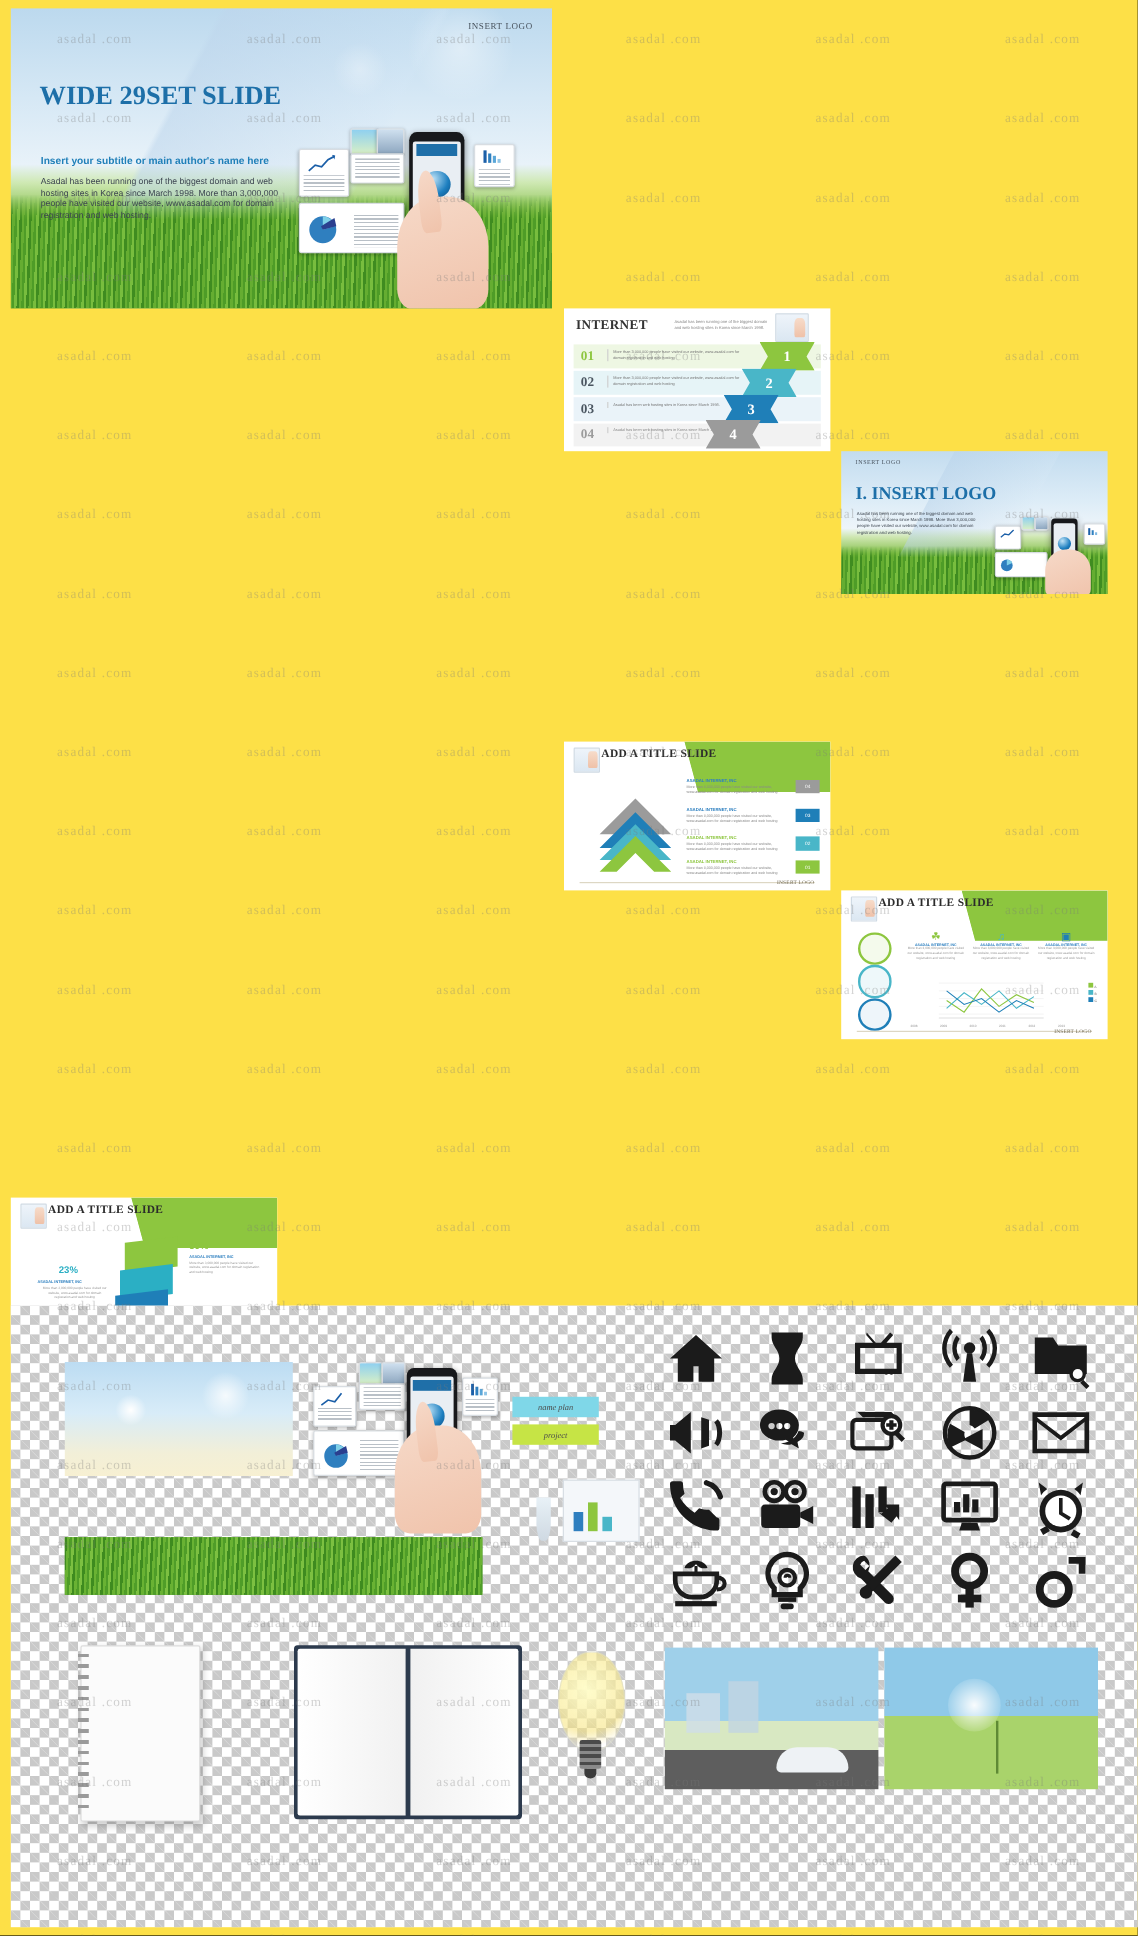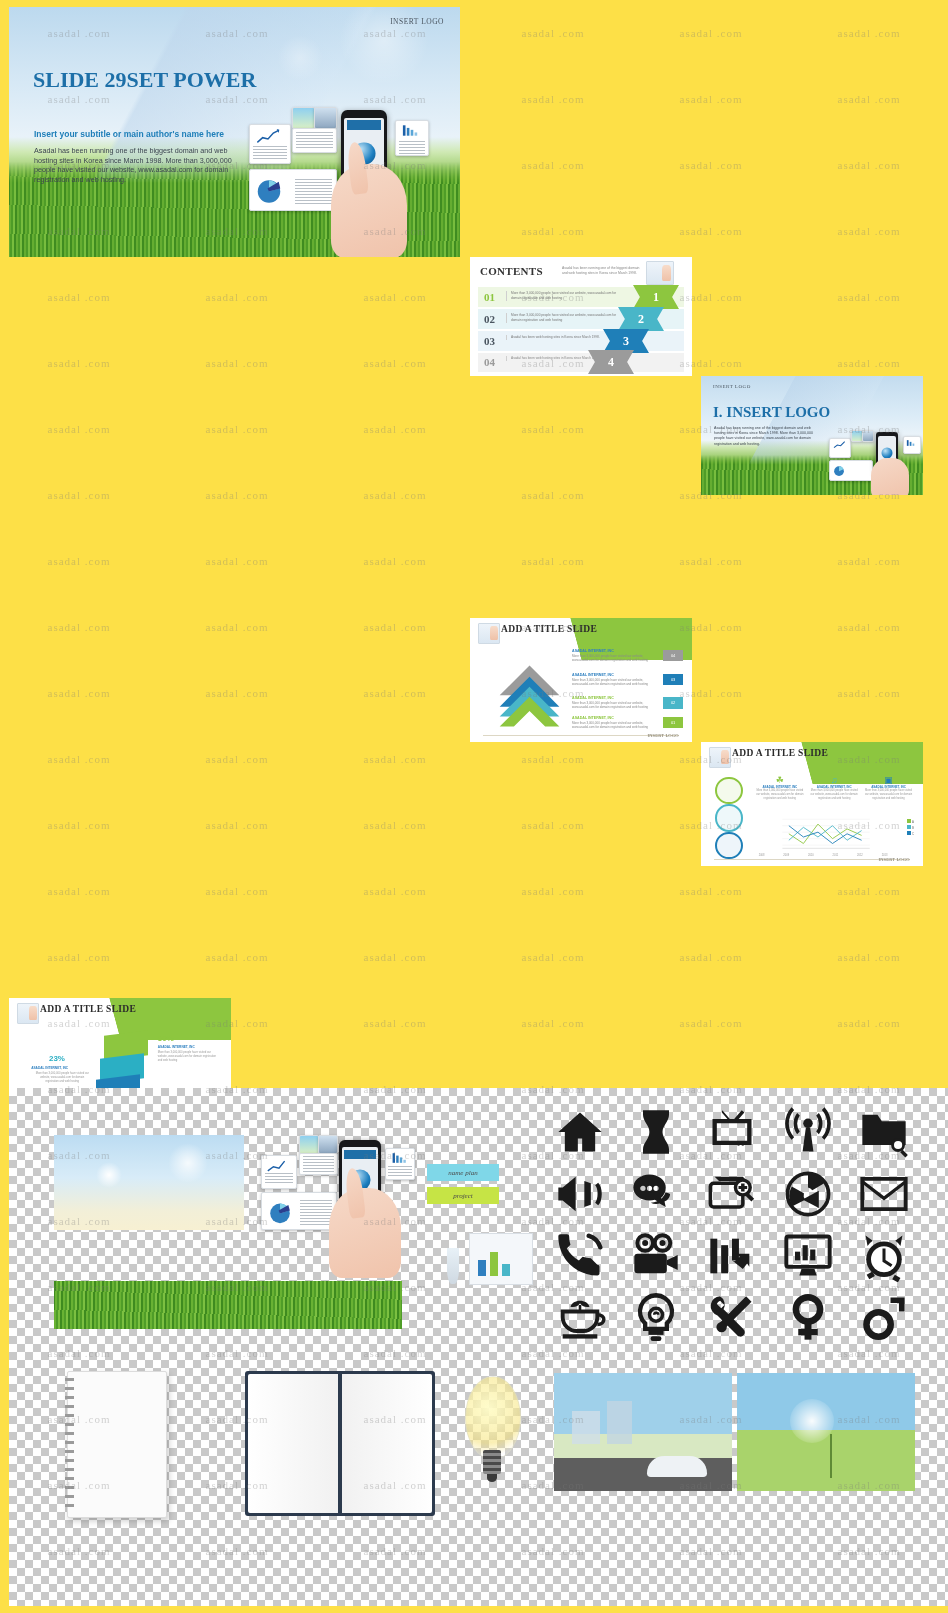--- a/index.html
+++ b/index.html
@@ -101,21 +101,21 @@
   <div class="deck">
 
     <div class="slide cover" style="left:9px;top:7px;width:451px;height:250px;">
       <div class="sheen"></div>
       <div class="glow" style="left:330px;top:-12px;width:90px;height:90px;opacity:.5;"></div>
       <div class="glow" style="left:268px;top:28px;width:46px;height:46px;opacity:.35;"></div>
       <div class="grass"></div>
 
       <div class="insert-logo" style="position:absolute;right:16px;top:10px;font-size:7.5px;">INSERT LOGO</div>
 
-      <div class="cover-title1" style="position:absolute;left:24px;top:60px;font-size:22px;">SLIDE 29SET POWER</div>
+      <div class="cover-title1" style="position:absolute;left:24px;top:60px;font-size:22px;">WIDE 29SET SLIDE</div>
       <div class="cover-sub" style="position:absolute;left:25px;top:122px;font-size:8.5px;font-weight:bold;">Insert your subtitle or main author's name here</div>
       <div class="cover-body" style="position:absolute;left:25px;top:139px;width:212px;font-size:7.2px;">Asadal has been running one of the biggest domain and web hosting sites in Korea since March 1998.  More than 3,000,000 people have visited our website, www.asadal.com for domain registration and web hosting.</div>
 
       <div class="cluster" style="left:236px;top:95px;width:200px;height:155px;">
         <div class="card" style="left:4px;top:22px;width:40px;height:38px;">
           <svg viewBox="0 0 40 24" style="position:absolute;left:4px;top:4px;width:32px;height:16px;">
             <polyline points="1,20 9,13 17,15 25,6 33,2" fill="none" stroke="#1b5fa8" stroke-width="2.2"></polyline>
             <polygon points="30,0 34,1 33,6" fill="#1b5fa8"></polygon>
           </svg>
           <div class="lines"></div>
@@ -148,21 +148,21 @@
             <div style="position:absolute;left:6%;right:6%;top:4%;height:14%;background:#1f6fa8;"></div>
             <div class="globe"></div>
           </div>
         </div>
         <div class="hands" style="left:86px;top:62px;width:76px;height:94px;"></div>
         <div class="hands" style="left:104px;top:40px;width:17px;height:52px;border-radius:50% 50% 20% 20%;transform:rotate(-7deg);"></div>
       </div>
     </div>
 
     <div class="slide cs" style="left:470px;top:7px;width:222px;height:119px;">
-      <div style="position:absolute;left:10px;top:8px;font-family:'Liberation Serif',serif;font-weight:bold;font-size:11px;color:#333;letter-spacing:.3px;">CONTENTS</div>
+      <div style="position:absolute;left:10px;top:8px;font-family:'Liberation Serif',serif;font-weight:bold;font-size:11px;color:#333;letter-spacing:.3px;">INTERNET</div>
       <div style="position:absolute;left:92px;top:9px;width:78px;font-size:3.4px;color:#888;line-height:1.4;">Asadal has been running one of the biggest domain and web hosting sites in Korea since March 1998.</div>
       <div class="headicon" style="left:176px;top:4px;width:26px;height:22px;"></div>
 
       <div style="position:absolute;left:8px;top:30px;width:206px;height:20px;background:#eef7e3;">
         <span style="position:absolute;left:6px;top:4px;font-family:'Liberation Serif',serif;font-weight:bold;font-size:11px;color:#8dc63f;">01</span>
         <span style="position:absolute;left:28px;top:4px;width:110px;font-size:3.2px;color:#777;line-height:1.5;border-left:1px solid #cfcfcf;padding-left:4px;">More than 3,000,000 people have visited our website, www.asadal.com for domain registration and web hosting</span>
         <span style="position:absolute;left:155px;top:-2px;width:46px;height:24px;line-height:24px;text-align:center;color:#fff;font-family:'Liberation Serif',serif;font-weight:bold;font-size:12px;background:#8dc63f;clip-path:polygon(0 0,100% 0,85% 50%,100% 100%,0 100%,15% 50%);">1</span>
       </div>
       <div style="position:absolute;left:8px;top:52px;width:206px;height:20px;background:#e6f4f7;">
         <span style="position:absolute;left:6px;top:4px;font-family:'Liberation Serif',serif;font-weight:bold;font-size:11px;color:#4a5560;">02</span>

